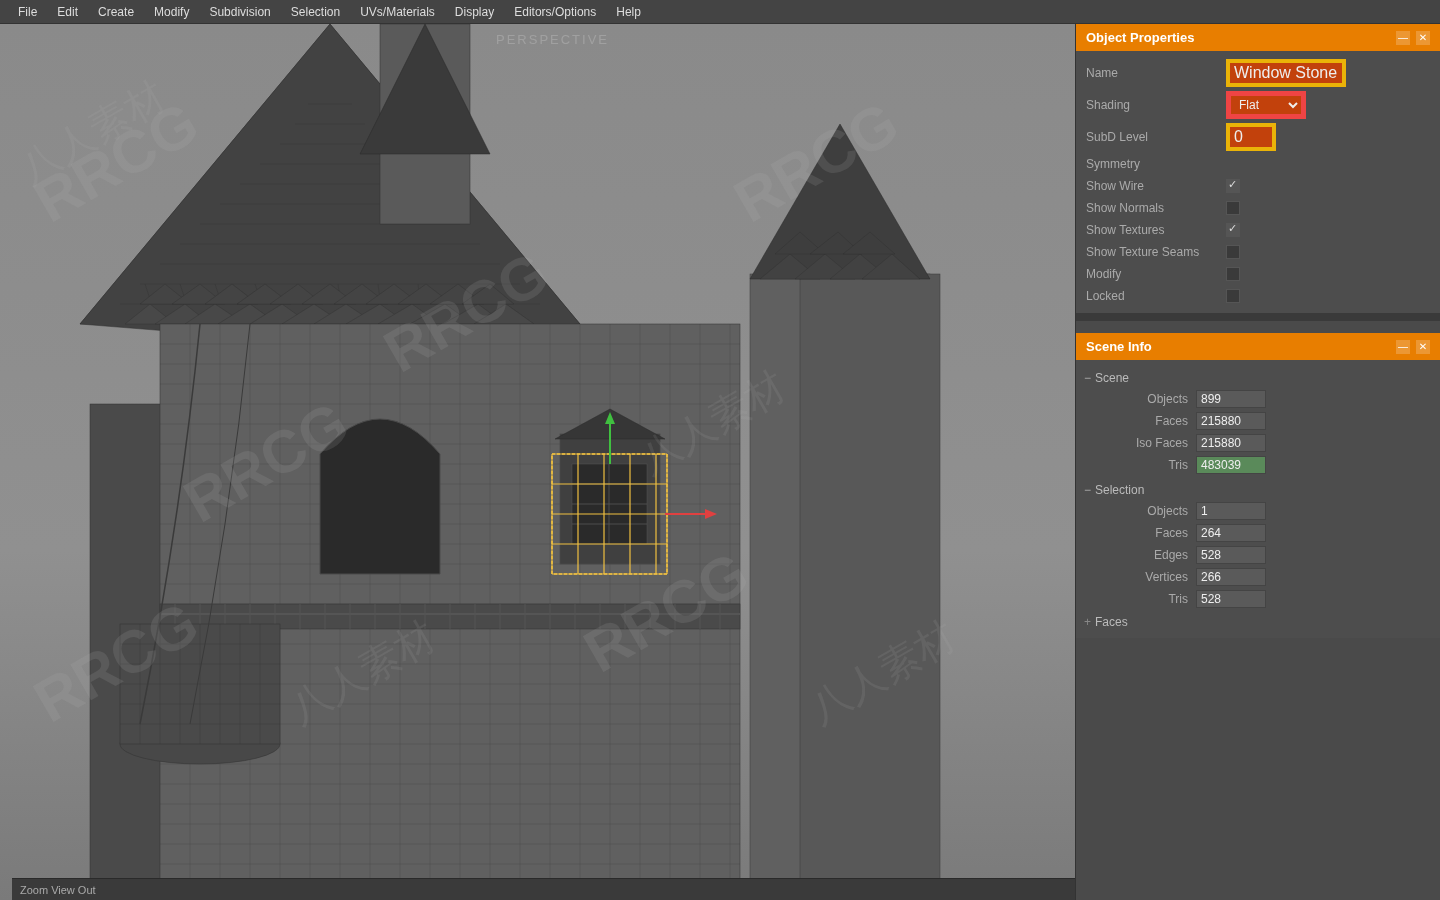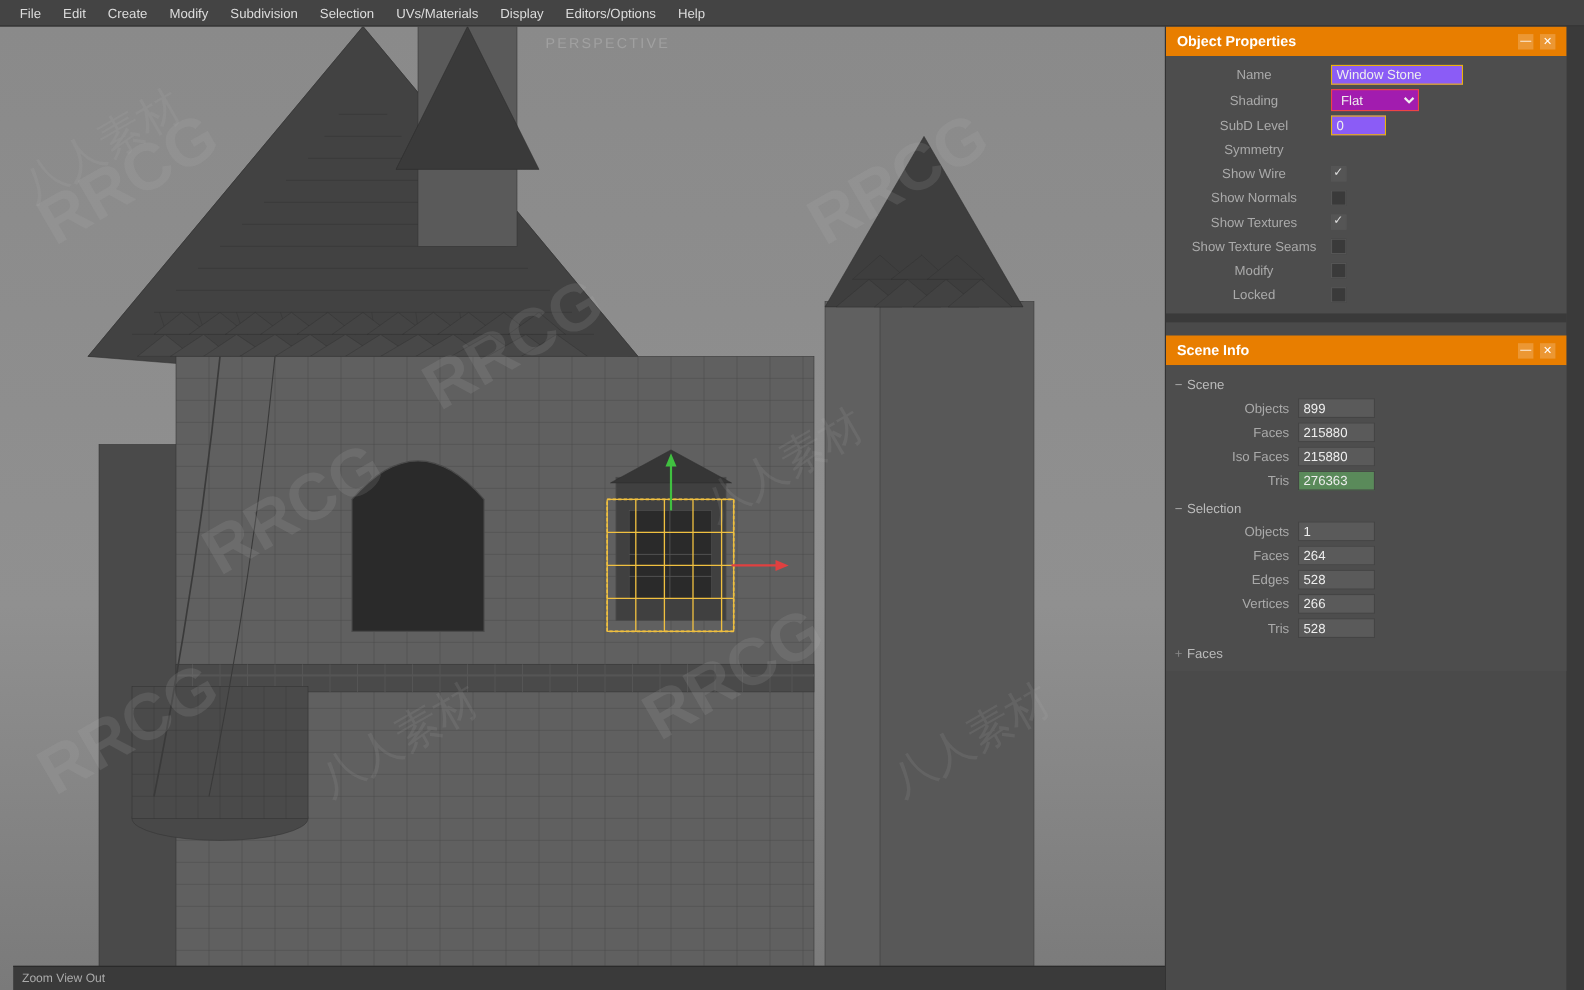--- a/index.html
+++ b/index.html
@@ -85,21 +85,21 @@
       padding: 0 8px;
       color: #aaa;
       font-size: 11px;
       border-top: 1px solid #2a2a2a;
     }
 
     
     #right-panel {
       position: absolute;
       top: 24px;
-      right: 16px;
+      right: 0;
       width: 365px;
       height: 876px;
       background: #4a4a4a;
       border-left: 1px solid #333;
     }
 
     
     .panel {
       background: #4a4a4a;
       margin-bottom: 0;
@@ -141,45 +141,45 @@
 
     .prop-row {
       display: flex;
       align-items: center;
       padding: 2px 10px 2px 10px;
       min-height: 22px;
     }
 
     .prop-label {
       color: #aaa;
-      text-align: center;
+      text-align: left;
       width: 140px;
       flex-shrink: 0;
       font-size: 12px;
       padding-right: 0;
     }
 
     .prop-value {
       color: #eee;
       font-size: 12px;
       flex: 1;
     }
 
     .prop-input {
-      background: #8b5cf6;
-      border: 1px solid #eab308;
+      background: #c2410c;
+      border: 4px solid #eab308;
       color: #eee;
-      font-size: 12px;
+      font-size: 16px;
       padding: 1px 4px;
       width: 80px;
     }
 
     .prop-select {
-      background: #a21caf;
-      border: 1px solid #ef4444;
+      background: #c2410c;
+      border: 5px solid #ef4444;
       color: #eee;
       font-size: 12px;
       padding: 1px 4px;
       width: 80px;
     }
 
     .prop-checkbox {
       width: 14px;
       height: 14px;
       background: #3a3a3a;
@@ -645,21 +645,21 @@
           <span class="scene-value">215880</span>
         </div>
 
         <div class="scene-row">
           <span class="scene-label">Iso Faces</span>
           <span class="scene-value">215880</span>
         </div>
 
         <div class="scene-row">
           <span class="scene-label">Tris</span>
-          <span class="scene-value scene-value-highlight">276363</span>
+          <span class="scene-value scene-value-highlight">483039</span>
         </div>
       </div>
 
       <div class="scene-section">
         <div class="scene-section-header">
           <span class="scene-collapse-icon">−</span>
           <span>Selection</span>
         </div>
 
         <div class="scene-row">

